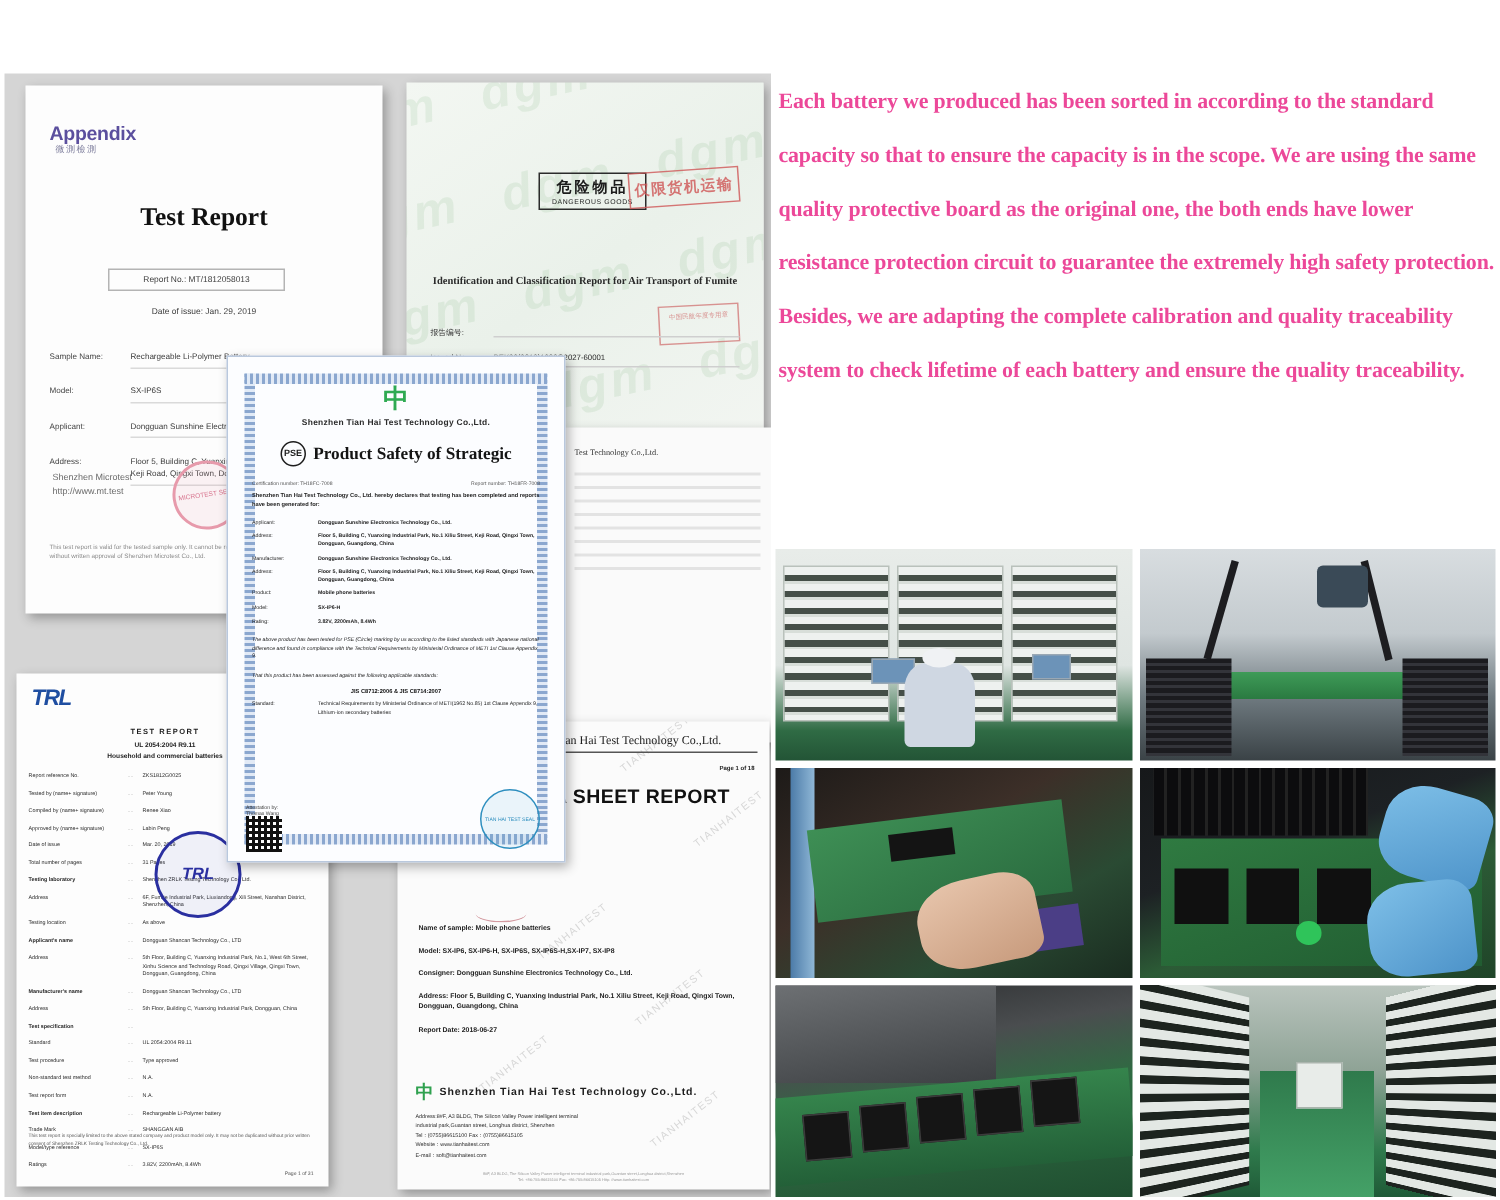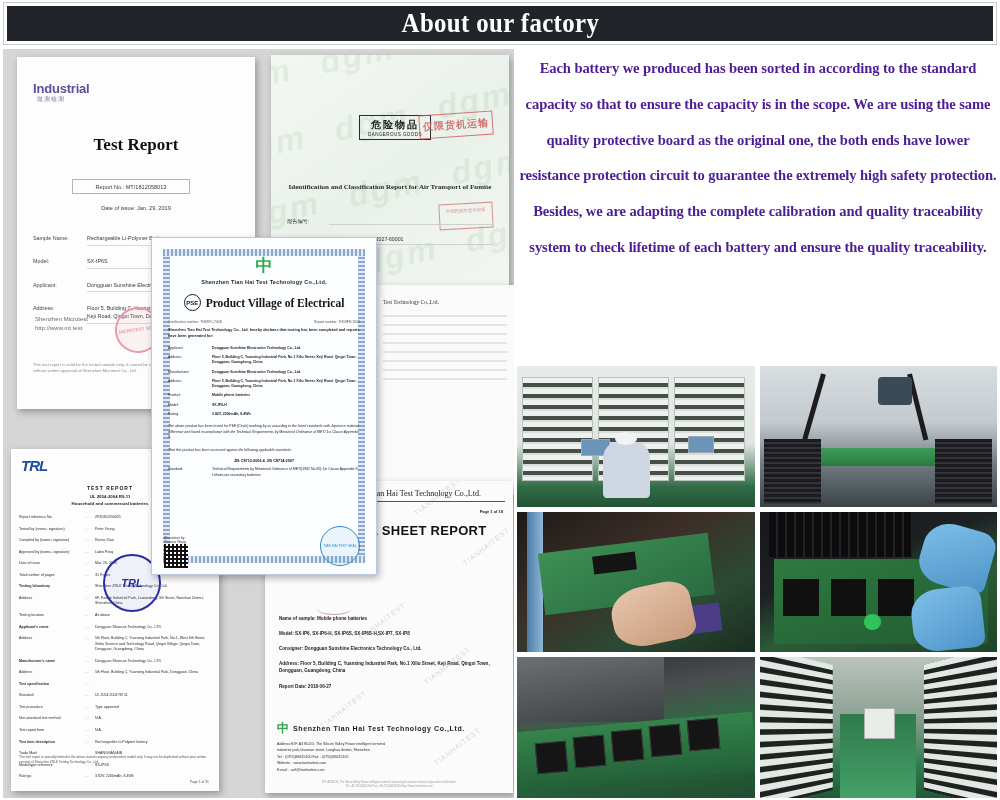--- a/index.html
+++ b/index.html
@@ -277,22 +277,22 @@
     left: 372px; top: 236px; width: 140px; height: 210px; background: #fafafa;
   }
   .doc-edge .lines { position: absolute; left: 8px; top: 14px; right: 8px; }
   .doc-edge .ln { height: 2px; background: #e3e3e3; margin-bottom: 7px; }
   .doc-edge .hd { font-size: 5.5px; font-family: "Liberation Serif", serif; color: #333; margin-bottom: 10px; }
 
   
   .right { position: absolute; left: 517px; top: 49px; width: 480px; height: 749px; }
   .intro {
     font-family: "Liberation Serif", serif;
-    font-size: 14.6px; font-weight: bold; color: #4c1d95;
-    line-height: 2.45; text-align: center; letter-spacing: -.1px;
+    font-size: 14.6px; font-weight: bold; color: #ec4899;
+    line-height: 2.45; text-align: left; letter-spacing: -.1px;
     padding: 2px 0 0 2px;
   }
   .photos {
     position: absolute; left: 0; top: 317px; width: 480px; height: 432px;
     display: grid; grid-template-columns: 1fr 1fr; grid-template-rows: 1fr 1fr 1fr;
     gap: 5px;
   }
   .photo { position: relative; overflow: hidden; background: #2a2a2a; }
 
   
@@ -426,30 +426,25 @@
   .ph6 .cart {
     position: absolute; left: 44%; top: 36%; width: 13%; height: 22%;
     background: #e8ece9; border: 1px solid #aab4ad;
   }
 </style>
 </head>
 <body>
 
 <div id="page">
 
-  <div class="header-frame">
-    <div class="header-bar">
-      <div class="header-title">About our factory</div>
-    </div>
-  </div>
 
   <div class="collage">
 
     <div class="doc doc-testreport shadow">
-      <div class="tr-logo">Industrial</div>
+      <div class="tr-logo">Appendix</div>
       <div class="tr-logo-cn">微測檢測</div>
       <div class="tr-title">Test Report</div>
       <div class="tr-reportno">Report No.: MT/1812058013</div>
       <div class="tr-date">Date of issue: Jan. 29, 2019</div>
       <div class="tr-rows">
         <div class="tr-row">
           <div class="k">Sample Name:</div>
           <div class="v">Rechargeable Li-Polymer Battery</div>
         </div>
         <div class="tr-row">
@@ -666,21 +661,21 @@
       <div class="trl-page">Page 1 of 31</div>
     </div>
 
     <div class="doc doc-pse shadow">
       <div class="pse-border"></div>
       <div class="pse-inner">
         <div class="pse-mark">中</div>
         <div class="pse-company">Shenzhen Tian Hai Test Technology Co.,Ltd.</div>
         <div class="pse-titlerow">
           <div class="pse-badge">PSE</div>
-          <div class="pse-title">Product Village of Electrical</div>
+          <div class="pse-title">Product Safety of Strategic</div>
         </div>
         <div class="pse-nums">
           <div>Certification number: TH18FC-7008</div>
           <div>Report number: TH18FR-7008</div>
         </div>
         <div class="pse-decl">Shenzhen Tian Hai Test Technology Co., Ltd. hereby declares that testing has been completed and reports have been generated for:</div>
         <div class="pse-row">
             <div class="k">Applicant:</div>
             <div class="v">Dongguan Sunshine Electronics Technology Co., Ltd.</div>
           </div>

